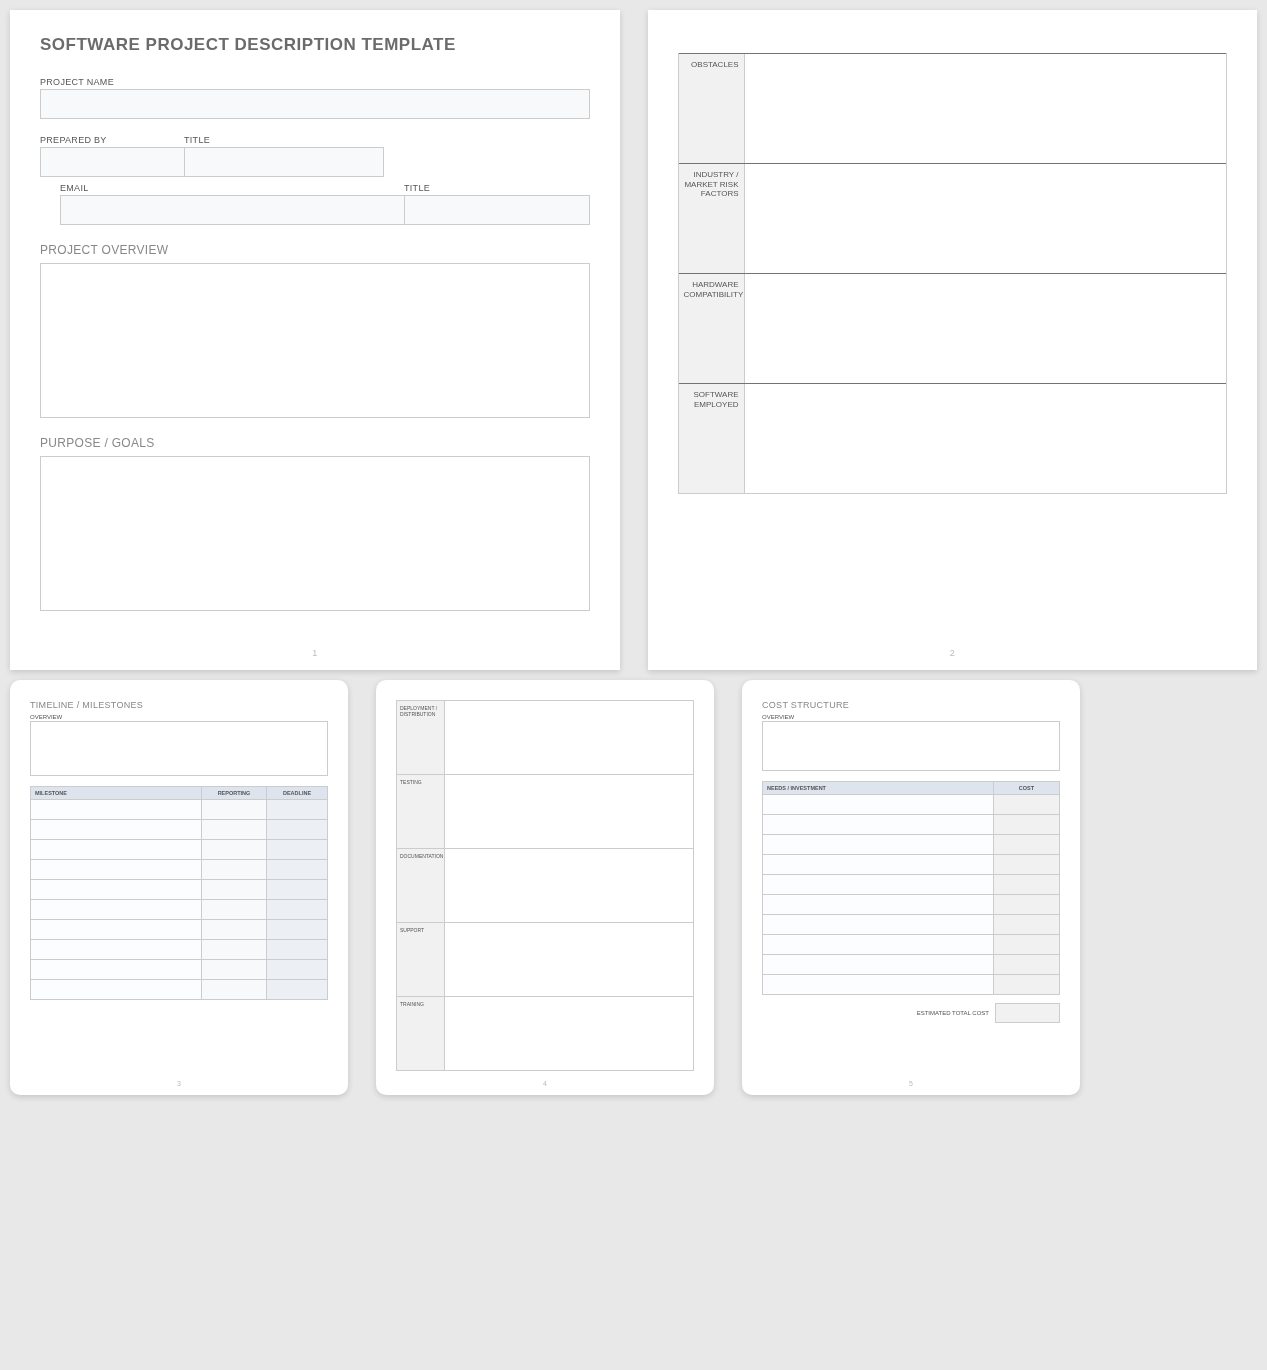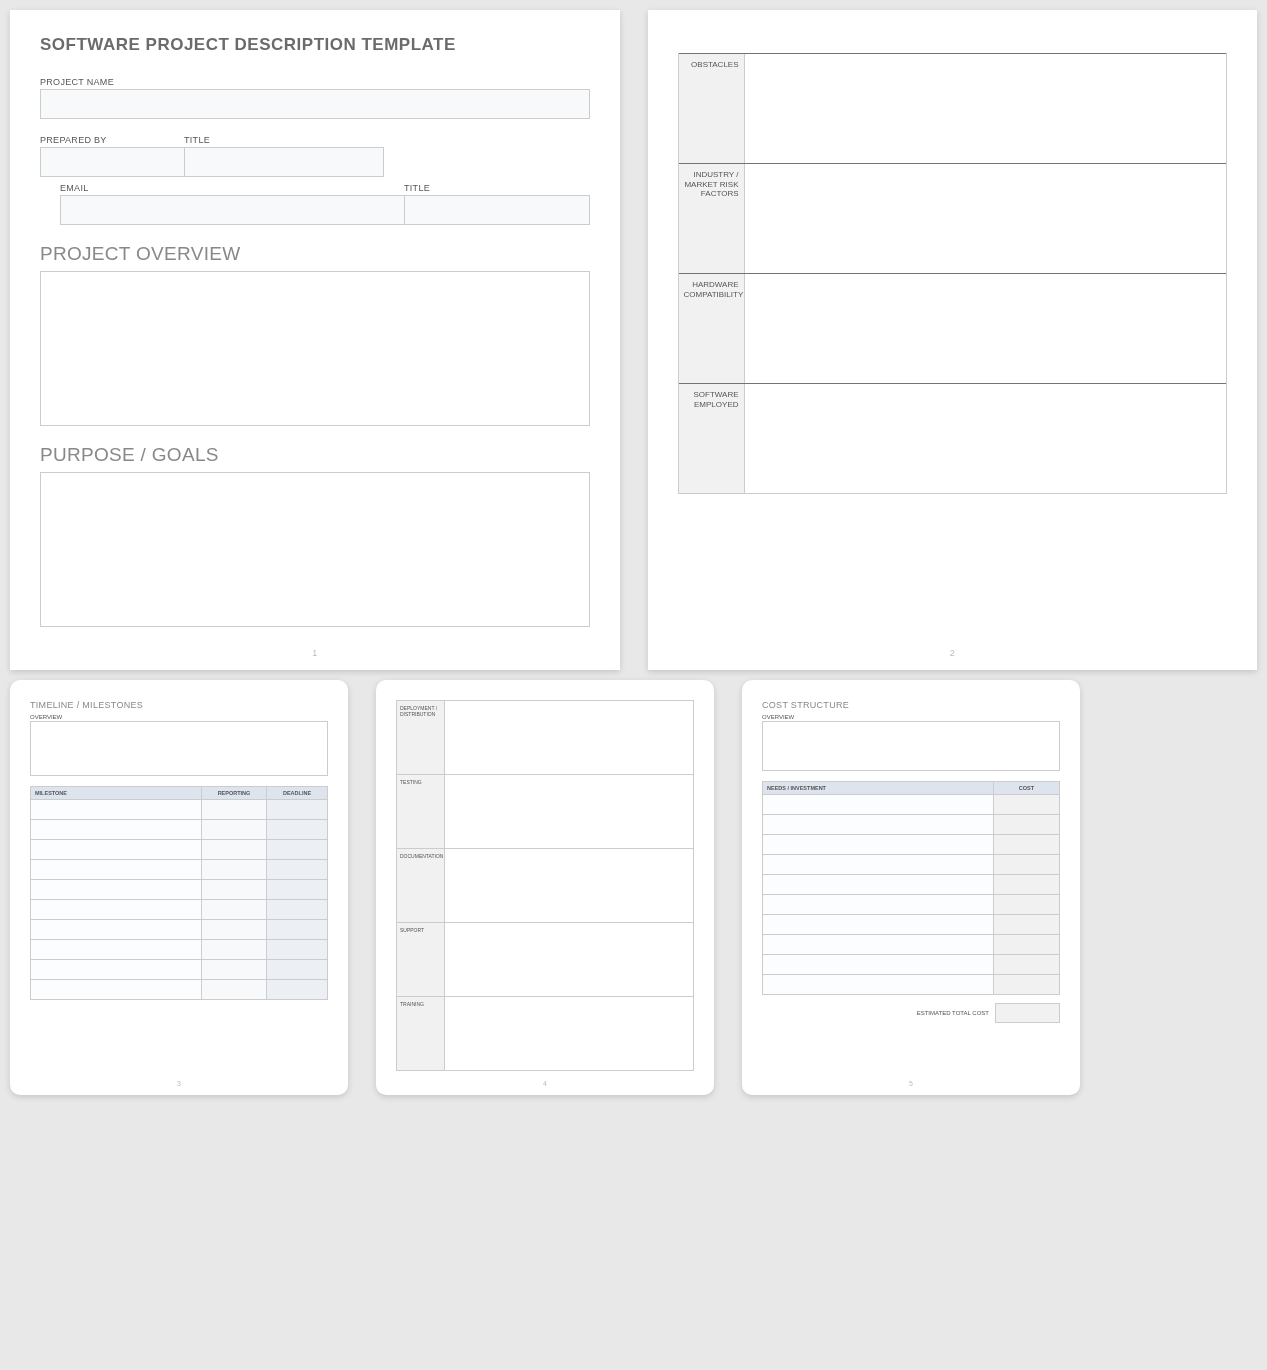--- a/index.html
+++ b/index.html
@@ -73,21 +73,21 @@
       gap: 0;
       margin-bottom: 6px;
     }
     .field {
       display: flex;
       flex-direction: column;
     }
     .field .input-box { border-right: none; }
     .field:last-child .input-box { border-right: 1px solid #ccc; }
     .section-title {
-      font-size: 19px;
+      font-size: 12px;
       color: #888;
       letter-spacing: 0.3px;
       margin-top: 18px;
       margin-bottom: 6px;
     }
     .big-box {
       border: 1px solid #ccc;
       height: 155px;
     }
     

